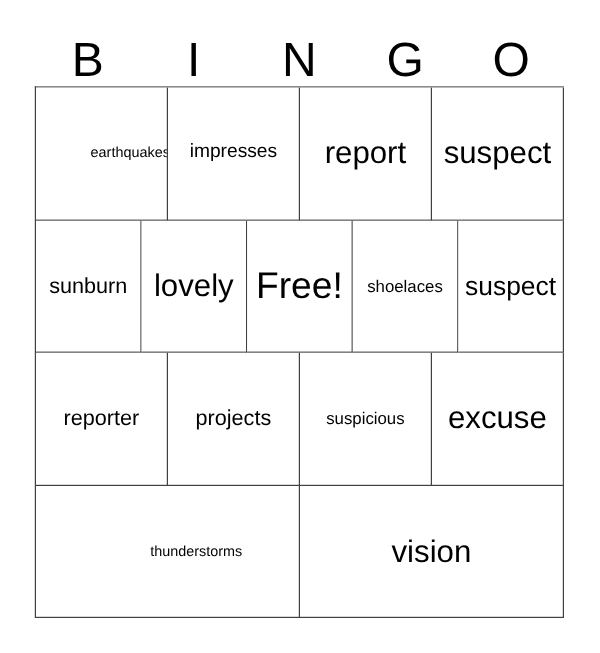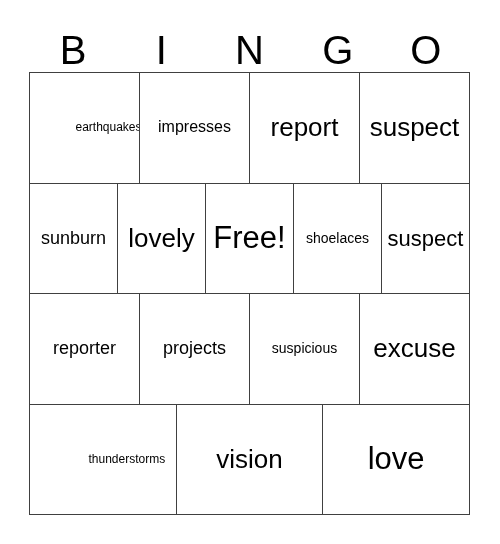--- a/index.html
+++ b/index.html
@@ -159,19 +159,16 @@
         </div>
     </div>
 
     <div class="grid-row">
       <div class="cell">
           <span class="cell-text sz-xs">thunderstorms</span>
         </div>
       <div class="cell">
           <span class="cell-text sz-xxl">vision</span>
         </div>
-      <div class="cell">
-          <span class="cell-text sz-huge">love</span>
-        </div>
     </div>
 
   </div>
 </div>
 
 </body></html>

